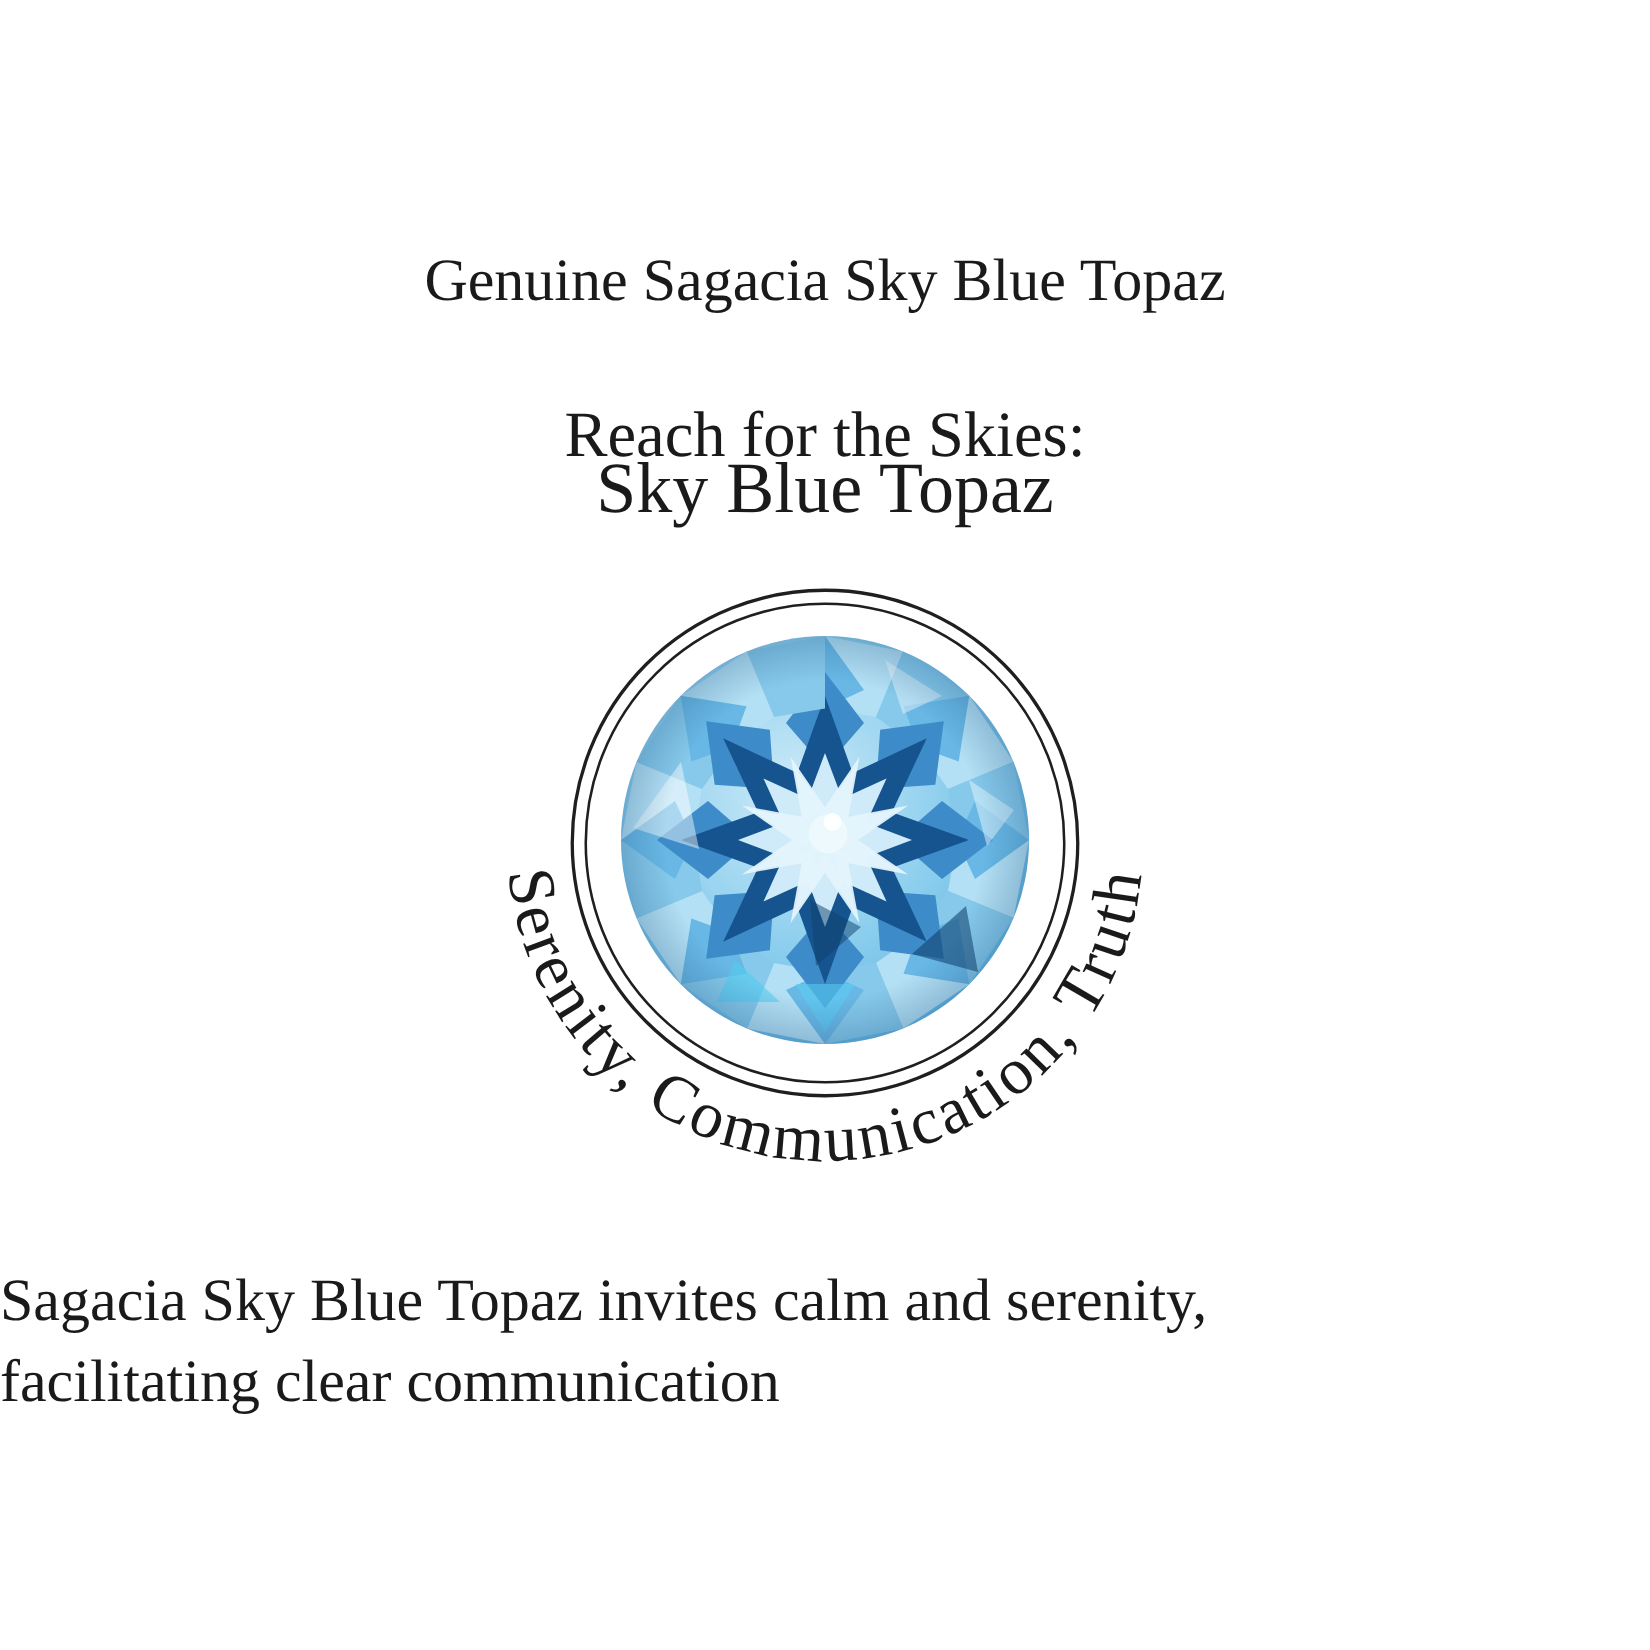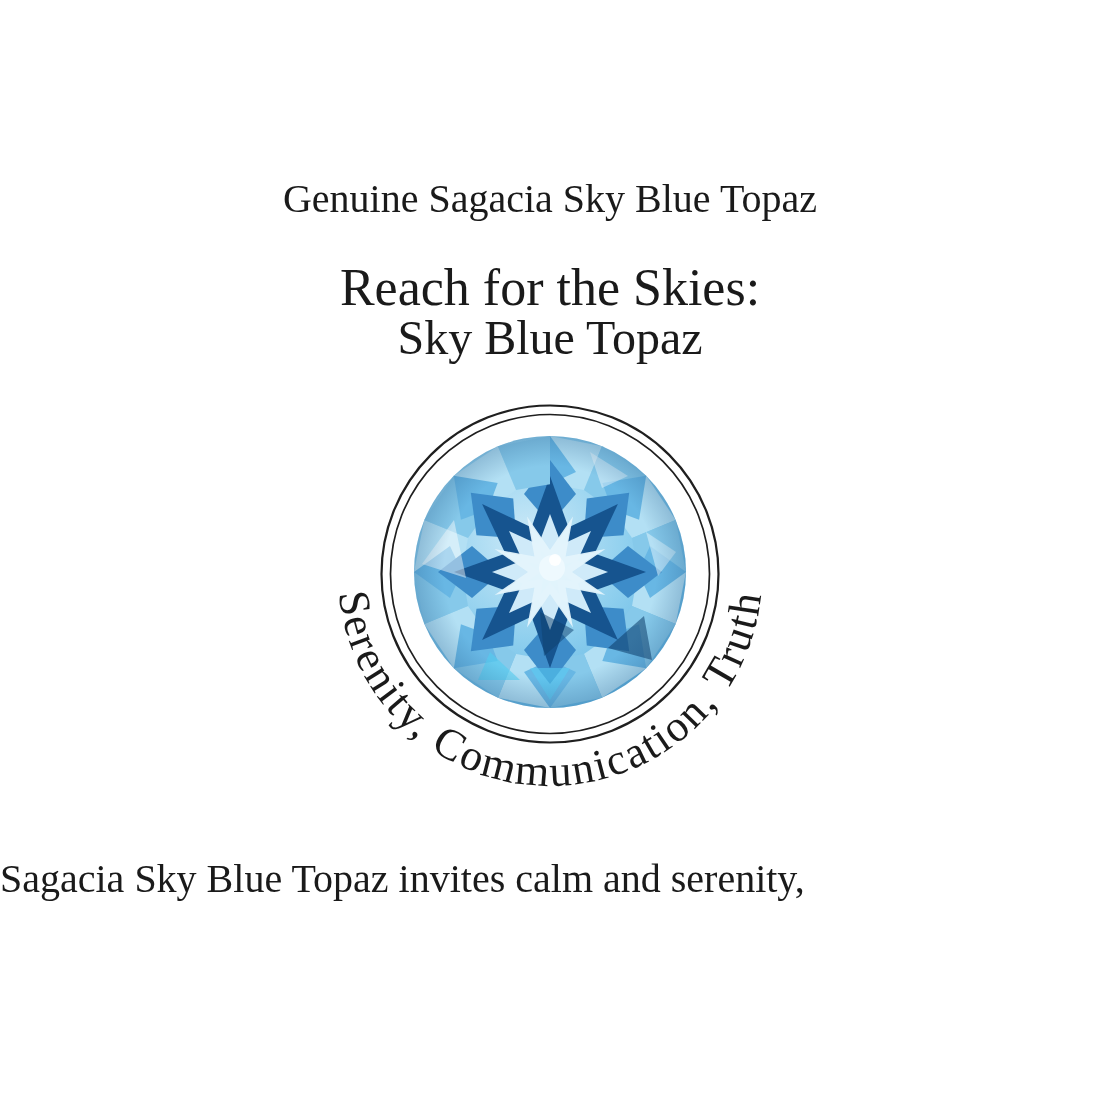--- a/index.html
+++ b/index.html
@@ -5,36 +5,36 @@
   html, body {
     margin: 0;
     padding: 0;
     background: #ffffff;
     font-family: "Liberation Serif", "DejaVu Serif", serif;
   }
   .stage {
     position: relative;
     width: 1100px;
     height: 952px;
-    margin: 17px auto;
+    margin: 5px auto;
     background: #ffffff;
     color: #1a1a1a;
     overflow: hidden;
   }
   .centered-line {
     position: absolute;
     left: 0;
     width: 100%;
     text-align: center;
     line-height: 1.2;
     white-space: nowrap;
     color: #1a1a1a;
   }
   .eyebrow  { top: 158px; font-size: 40px; }
-  .title-1  { top: 240px; font-size: 52px; }
+  .title-1  { top: 260px; font-size: 43px; }
   .title-2  { top: 292px; font-size: 48px; }
   .badge-svg {
     position: absolute;
     left: 315px;
     top: 322px;
     width: 470px;
     height: 470px;
   }
   .curved-caption-text {
     font-family: "Liberation Serif", "DejaVu Serif", serif;
@@ -114,15 +114,16 @@
     </g>
 
     <path id="cap-arc" d="M -208.8 -36.8 A 212 212 0 1 0 208.8 -36.8" fill="none"></path>
     <text class="curved-caption-text">
       <textPath href="#cap-arc" startOffset="50%" text-anchor="middle">Serenity, Communication, Truth</textPath>
     </text>
   </svg>
 
   <div class="paragraph">
     <div>Sagacia Sky Blue Topaz invites calm and serenity,</div>
+    <div>facilitating clear communication</div>
   </div>
 
 </div>
 
 </body></html>

